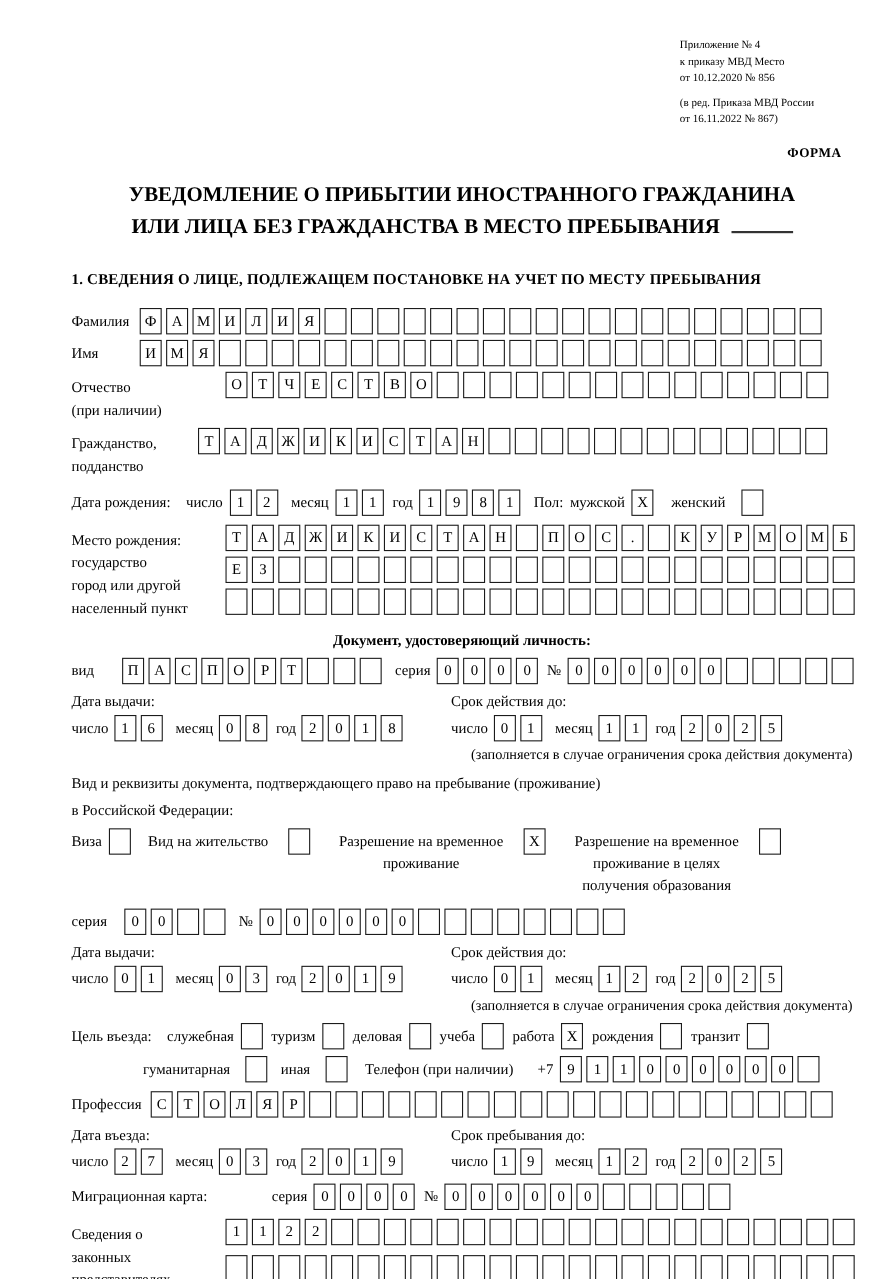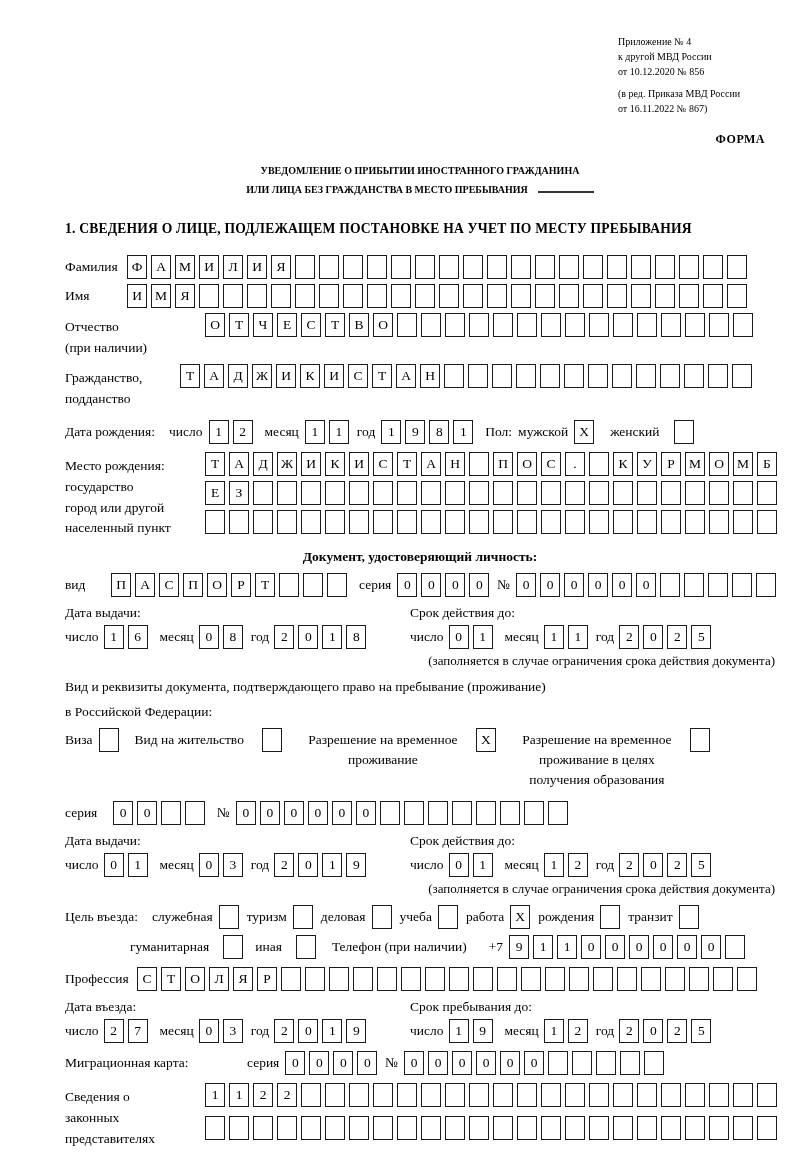--- a/index.html
+++ b/index.html
@@ -1,21 +1,21 @@
 <!DOCTYPE html>
 <html><head>
 <meta charset="utf-8">
 <style>
   html,body{margin:0;padding:0;background:#fff;color:#000;}
   body{width:800px;min-height:1163px;font-family:"Liberation Serif","DejaVu Serif",serif;font-size:13.5px;}
   .page{padding:34px 25px 10px 65px;box-sizing:border-box;width:800px;}
   .top-right{margin-left:553px;font-size:10px;line-height:1.5;}
   .top-right .grp2{margin-top:7px;}
   .forma{text-align:right;font-weight:bold;font-size:12px;margin-top:16px;padding-right:10px;letter-spacing:.5px;}
-  .title{text-align:center;font-weight:bold;font-size:10px;line-height:1.55;margin-top:16px;}
+  .title{text-align:center;font-weight:bold;font-size:19px;line-height:1.55;margin-top:16px;}
   .uline{display:inline-block;width:56px;border-bottom:2px solid #333;margin-left:10px;vertical-align:baseline;height:12px;}
   .sec{font-weight:bold;font-size:13.6px;margin-top:24px;margin-bottom:18px;letter-spacing:.2px;}
   .frow{display:flex;align-items:flex-start;margin-bottom:5px;flex-wrap:nowrap;}
   .lab{flex:none;padding-top:4px;}
   .w62{width:62px;} .w115{width:115px;} .w140{width:140px;}
   .lab .ln{display:block;line-height:1.55;}
   .cells{display:flex;gap:4px;flex:none;}
   .cell{width:20px;height:24px;border:1.5px solid #1b1b1b;display:flex;align-items:center;justify-content:center;font-size:13.5px;flex:none;box-sizing:border-box;background:#fff;}
   .cbox{margin-top:0;}
   .sublab{flex:none;padding-top:4px;margin-right:6px;}
@@ -35,21 +35,21 @@
   .mlab .ln{display:block;}
   .purpose2{margin-left:65px;}
 </style>
 </head>
 <body>
 
 <div class="page">
 
   <div class="top-right">
     <div>Приложение № 4</div>
-    <div>к другой МВД России</div>
+    <div>к приказу МВД Место</div>
     <div>от 10.12.2020 № 856</div>
     <div class="grp2">(в ред. Приказа МВД России</div>
     <div>от 16.11.2022 № 867)</div>
   </div>
 
   <div class="forma">ФОРМА</div>
 
   <div class="title">
     <div>УВЕДОМЛЕНИЕ О ПРИБЫТИИ ИНОСТРАННОГО ГРАЖДАНИНА</div>
     <div><span>ИЛИ ЛИЦА БЕЗ ГРАЖДАНСТВА В МЕСТО ПРЕБЫВАНИЯ</span><span class="uline"></span></div>

